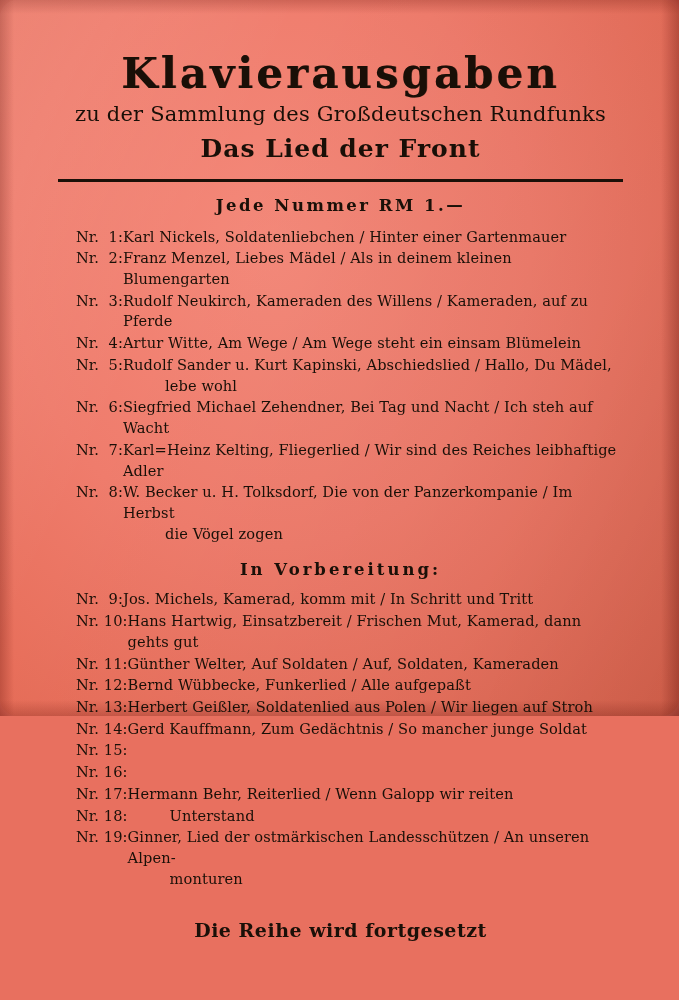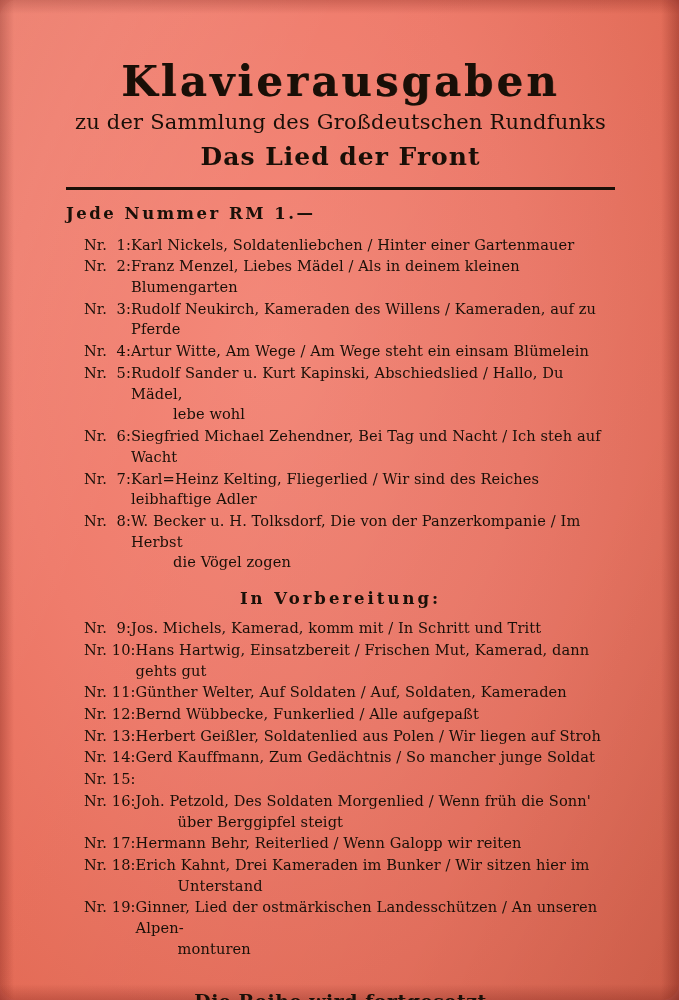--- a/index.html
+++ b/index.html
@@ -9,25 +9,25 @@
   body {
     width: 679px;
     height: 1000px;
     background: #e8705f;
     font-family: "DejaVu Serif", serif;
     overflow: hidden;
   }
   .page {
     position: relative;
     width: 679px;
-    height: 1000px;
+    height: 716px;
     background:
       radial-gradient(ellipse at 40% 35%, #f4897a 0%, #ef7c6c 45%, #e2664f 100%);
     box-sizing: border-box;
-    padding: 8px;
+    padding: 0;
     border-radius: 17px;
   }
   .paper-tint {
     position: absolute;
     inset: 0;
     background:
       linear-gradient(115deg, rgba(255,255,255,0.10) 0%, rgba(255,255,255,0.0) 30%,
                       rgba(0,0,0,0.035) 75%, rgba(0,0,0,0.10) 100%);
     pointer-events: none;
   }
@@ -88,21 +88,21 @@
     letter-spacing: 1px;
     color: #190f07;
   }
   .rule {
     height: 2.5px;
     background: #1b1008;
     margin: 16px 0 0 0;
   }
 
   .price {
-    text-align: left;
+    text-align: center;
     font-size: 16.5px;
     font-weight: bold;
     letter-spacing: 2.5px;
     margin: 14px 0 12px 0;
   }
 
   .section-head {
     text-align: center;
     font-size: 16.5px;
     font-weight: bold;
@@ -231,33 +231,28 @@
       </div>
       <div class="entry">
         <span class="num">Nr. 14:</span>
         <span class="txt"><span>Gerd Kauffmann, Zum Gedächtnis / So mancher junge Soldat</span></span>
       </div>
       <div class="entry">
         <span class="num">Nr. 15:</span>
       </div>
       <div class="entry">
         <span class="num">Nr. 16:</span>
-        <span class="txt">
-          <span>Joh. Petzold, Des Soldaten Morgenlied / Wenn früh die Sonn'</span>
-          <span class="cont">über Berggipfel steigt</span>
-        </span>
       </div>
       <div class="entry">
         <span class="num">Nr. 17:</span>
         <span class="txt"><span>Hermann Behr, Reiterlied / Wenn Galopp wir reiten</span></span>
       </div>
       <div class="entry">
         <span class="num">Nr. 18:</span>
         <span class="txt">
-          <span>Erich Kahnt, Drei Kameraden im Bunker / Wir sitzen hier im</span>
           <span class="cont">Unterstand</span>
         </span>
       </div>
       <div class="entry">
         <span class="num">Nr. 19:</span>
         <span class="txt">
           <span>Ginner, Lied der ostmärkischen Landesschützen / An unseren Alpen-</span>
           <span class="cont">monturen</span>
         </span>
       </div>

